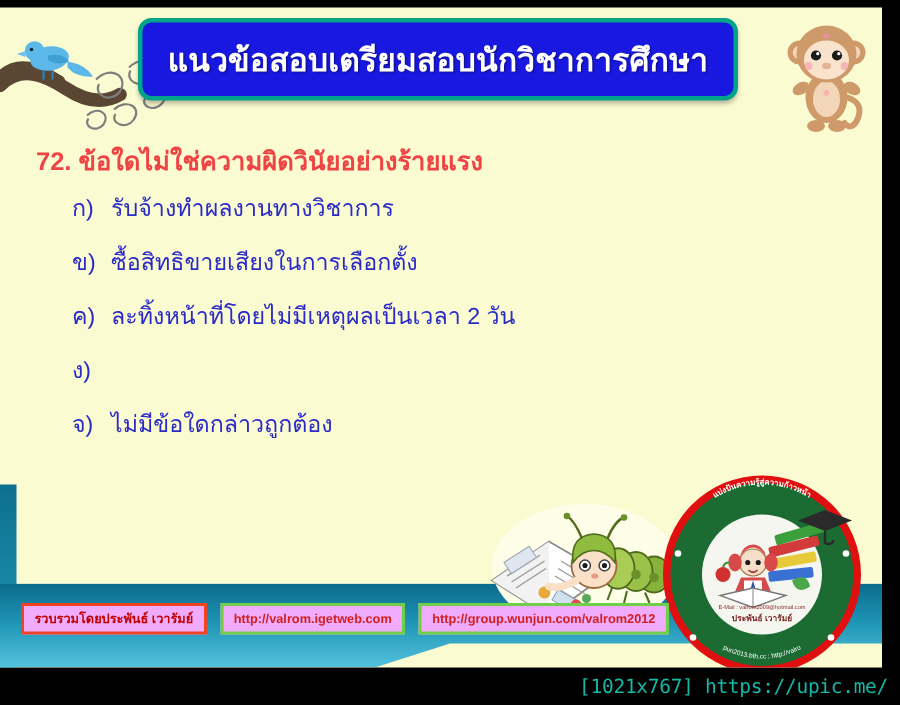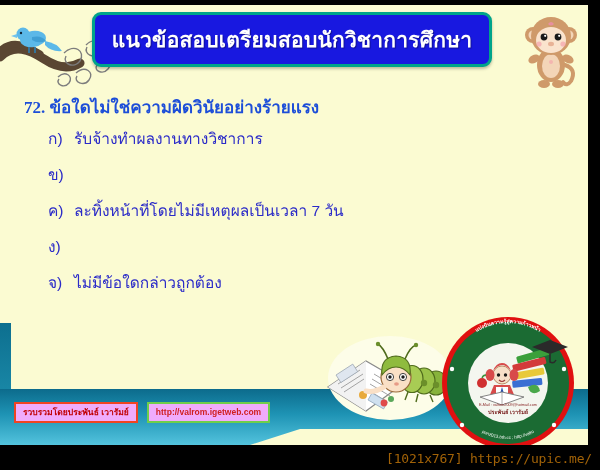--- a/index.html
+++ b/index.html
@@ -73,23 +73,22 @@
     height: 84px;
   }
 
   
   .question {
     position: absolute;
     left: 24px;
     top: 88px;
     font-size: 17px;
     font-weight: bold;
-    color: #1d4ed8;
-    white-space: nowrap;
-    font-family: Liberation Serif, serif;
+    color: #ef4444;
+    white-space: nowrap;
   }
 
   .choices {
     position: absolute;
     left: 48px;
     top: 121px;
     width: 420px;
   }
 
   .choice {
@@ -166,21 +165,21 @@
   }
 
   .chip-red { border: 2px solid #ef4422; color: #c00000; }
   .chip-green { border: 2px solid #6fce4a; color: #d02020; }
 
   
   .watermark {
     position: absolute;
     right: 8px;
     bottom: 4px;
-    color: #a16207;
+    color: #14b8a6;
     font-size: 13px;
     font-family: "DejaVu Sans Mono", monospace;
     letter-spacing: -0.2px;
     white-space: nowrap;
   }
 
   .seal-text { font-size: 5.2px; fill: #ffffff; font-weight: bold;
                font-family: "Liberation Sans", sans-serif; }
   .seal-text-sm { font-size: 4.4px; fill: #ffffff;
                   font-family: "Liberation Sans", sans-serif; }
@@ -244,24 +243,25 @@
 
     <div class="question">72. ข้อใดไม่ใช่ความผิดวินัยอย่างร้ายแรง</div>
 
     <div class="choices">
       <div class="choice">
         <span class="choice-key">ก)</span>
         <span>รับจ้างทำผลงานทางวิชาการ</span>
       </div>
       <div class="choice">
         <span class="choice-key">ข)</span>
+        <span>ซื้อสิทธิขายเสียงในการเลือกตั้ง</span>
       </div>
       <div class="choice">
         <span class="choice-key">ค)</span>
-        <span>ละทิ้งหน้าที่โดยไม่มีเหตุผลเป็นเวลา 7 วัน</span>
+        <span>ละทิ้งหน้าที่โดยไม่มีเหตุผลเป็นเวลา 2 วัน</span>
       </div>
       <div class="choice">
         <span class="choice-key">ง)</span>
       </div>
       <div class="choice">
         <span class="choice-key">จ)</span>
         <span>ไม่มีข้อใดกล่าวถูกต้อง</span>
       </div>
     </div>
 
@@ -366,19 +366,20 @@
 
         <path d="M96 74 q10 -6 12 4 q-9 6 -12 -4 z" fill="#4aa84a"></path>
       </g>
       <text x="76" y="101" text-anchor="middle" font-size="5.6" fill="#7a1f1f" font-family="'Liberation Sans', sans-serif" font-weight="bold">ประพันธ์  เวารัมย์</text>
       <text x="76" y="93" text-anchor="middle" font-size="3.8" fill="#8a2a2a" font-family="'Liberation Sans', sans-serif">E-Mail : valrom2009@hotmail.com</text>
     </svg>
 
     <div class="footer-links">
       <div class="link-chip chip-red">รวบรวมโดยประพันธ์ เวารัมย์</div>
       <div class="link-chip chip-green">http://valrom.igetweb.com</div>
+      <div class="link-chip chip-green">http://group.wunjun.com/valrom2012</div>
     </div>
 
   </div>
 
   <div class="watermark">[1021x767] https://upic.me/</div>
 
 </div>
 
 </body></html>

